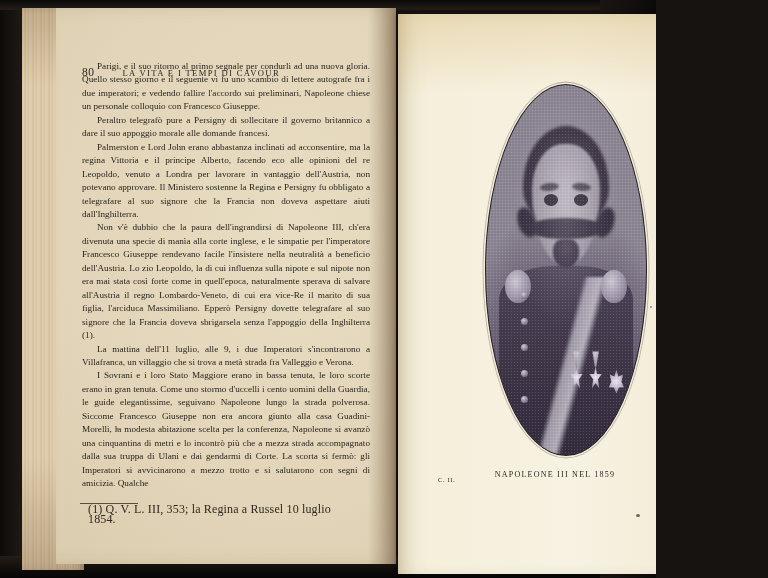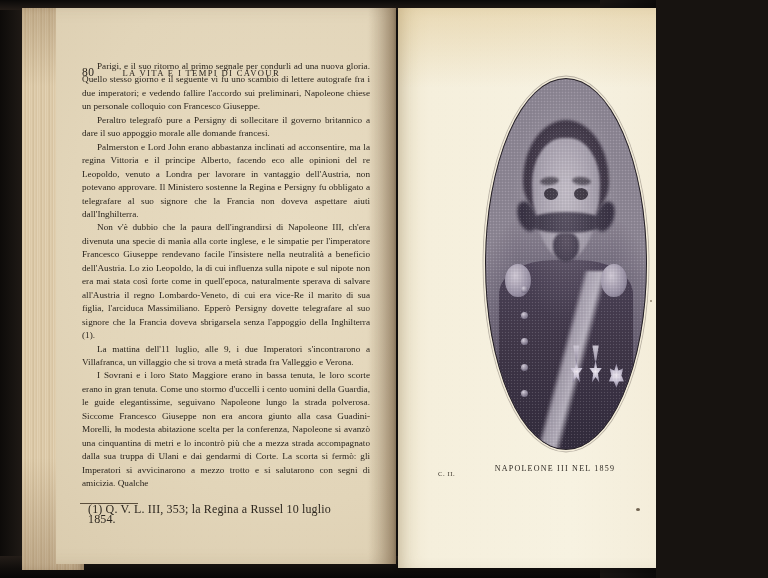--- a/index.html
+++ b/index.html
@@ -88,21 +88,21 @@
     position:absolute;left:24px;bottom:60px;width:58px;height:0;
     border-top:1px solid #5b4e3c;
   }
   .footnote{
     position:absolute;left:32px;bottom:40px;width:270px;
     font-size:12px;line-height:10px;color:#2e2820;letter-spacing:.15px;
   }
 
   
   .page-right{
-    position:absolute;left:398px;top:8px;width:314px;height:560px;
+    position:absolute;left:398px;top:14px;width:314px;height:560px;
     background:
       linear-gradient(90deg,#efe7cf 0%, #f5efdc 10%, #f7f2e1 55%, #f2ead6 100%);
     box-shadow:inset 12px 0 20px -12px rgba(120,95,58,.45),
                -2px 0 4px rgba(0,0,0,.25);
   }
   .page-right .top-stain{
     position:absolute;left:0;top:0;width:100%;height:80px;
     background:linear-gradient(180deg,rgba(206,168,92,.30),rgba(206,168,92,0));
   }
   .page-right .edge-right{

